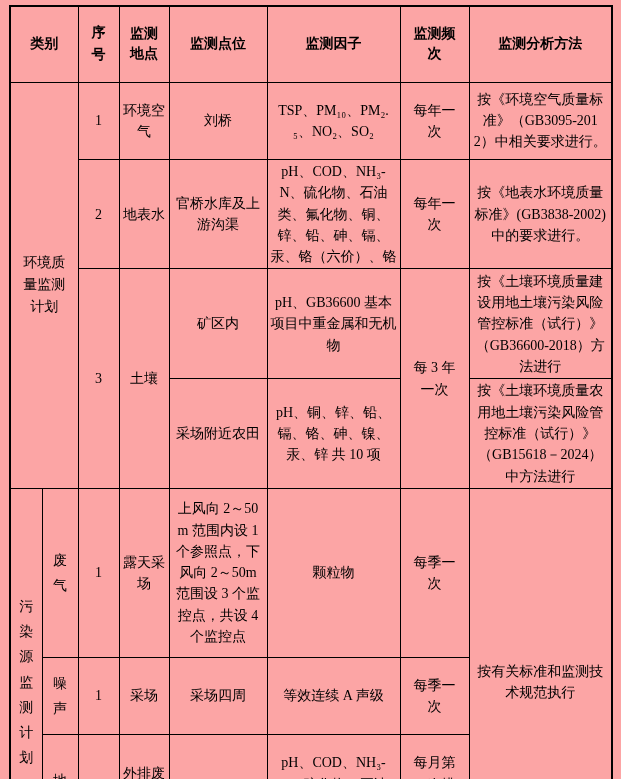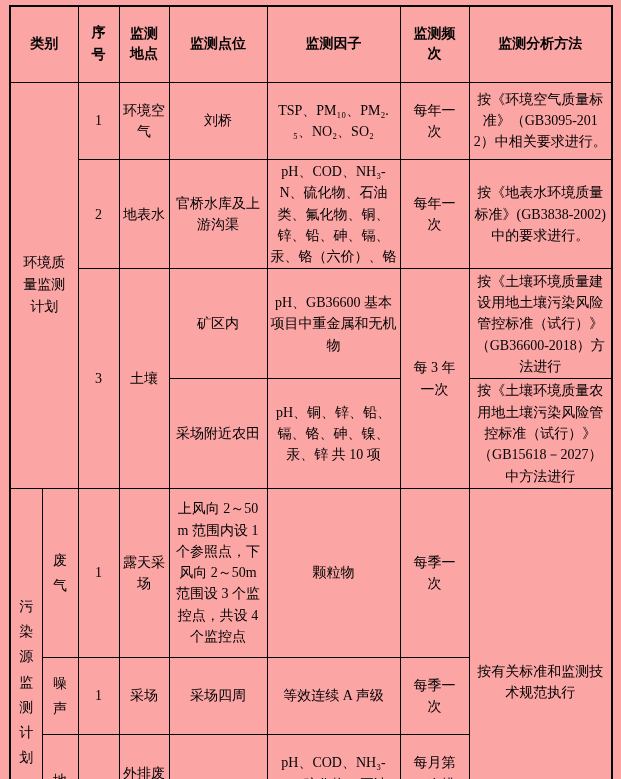--- a/index.html
+++ b/index.html
@@ -87,21 +87,21 @@
       <td rowspan="2">土壤</td>
       <td>矿区内</td>
       <td>pH、GB36600 基本项目中重金属和无机物</td>
       <td rowspan="2" class="freq">每 3 年一次</td>
       <td>按《土壤环境质量建设用地土壤污染风险管控标准（试行）》（GB36600-2018）方法进行</td>
     </tr>
 
     <tr class="r3b">
       <td>采场附近农田</td>
       <td>pH、铜、锌、铅、镉、铬、砷、镍、汞、锌 共 10 项</td>
-      <td>按《土壤环境质量农用地土壤污染风险管控标准（试行）》（GB15618－2027）中方法进行</td>
+      <td>按《土壤环境质量农用地土壤污染风险管控标准（试行）》（GB15618－2024）中方法进行</td>
     </tr>
 
     <tr class="r4">
       <td rowspan="3" class="catcell">
             <div class="w1">污染源监测计划</div>
           </td>
       <td>
             <div class="w1">废气</div>
           </td>
       <td>1</td>

